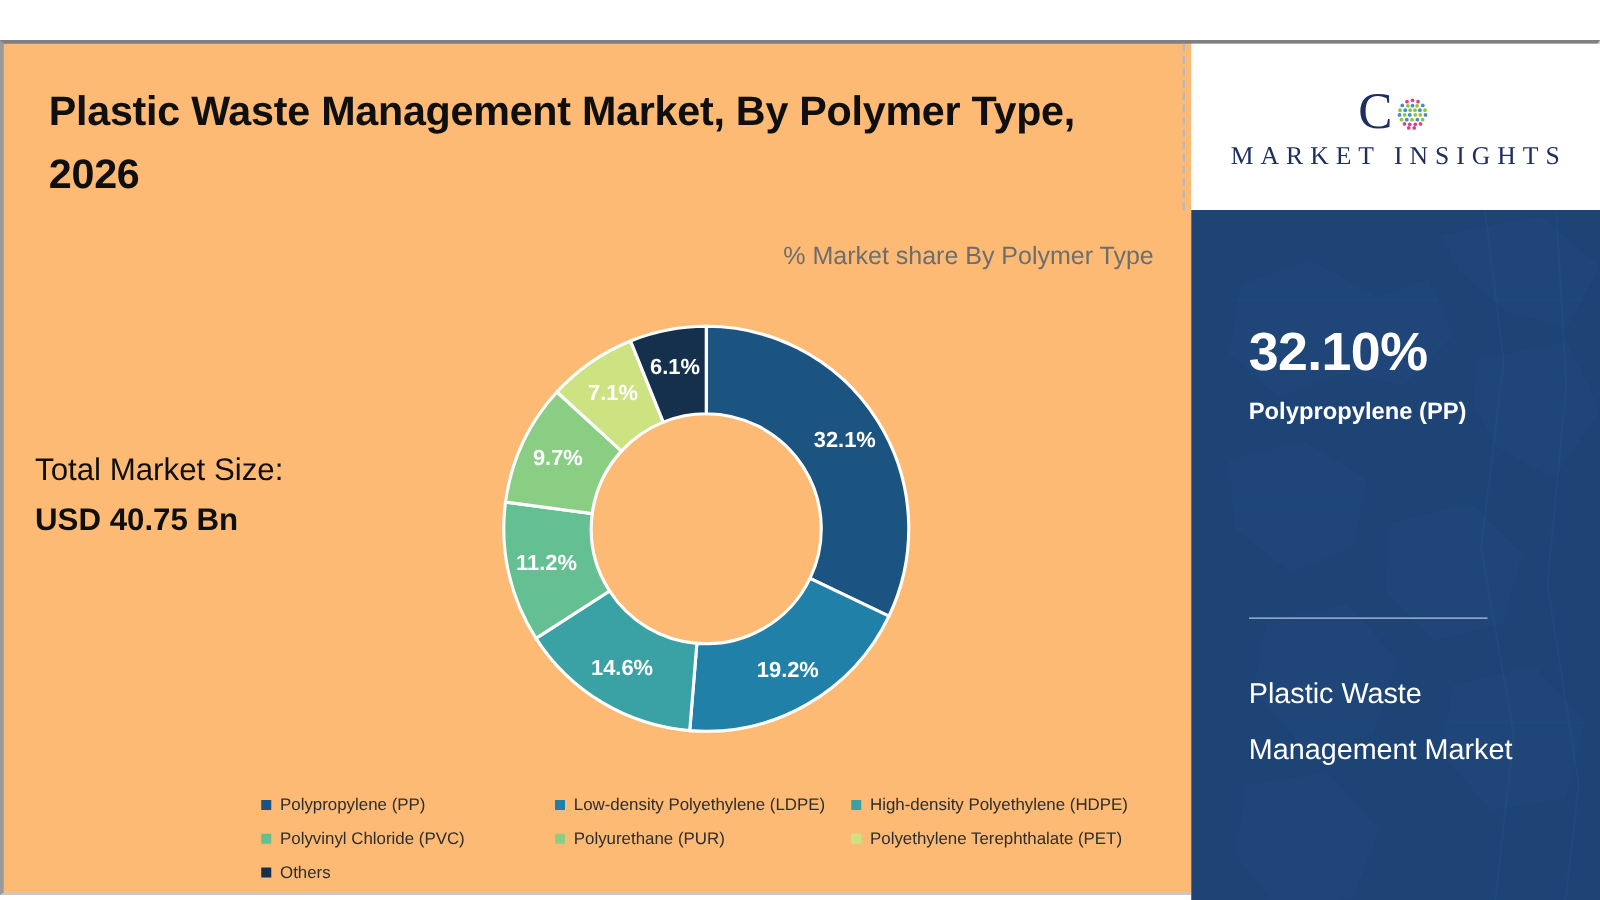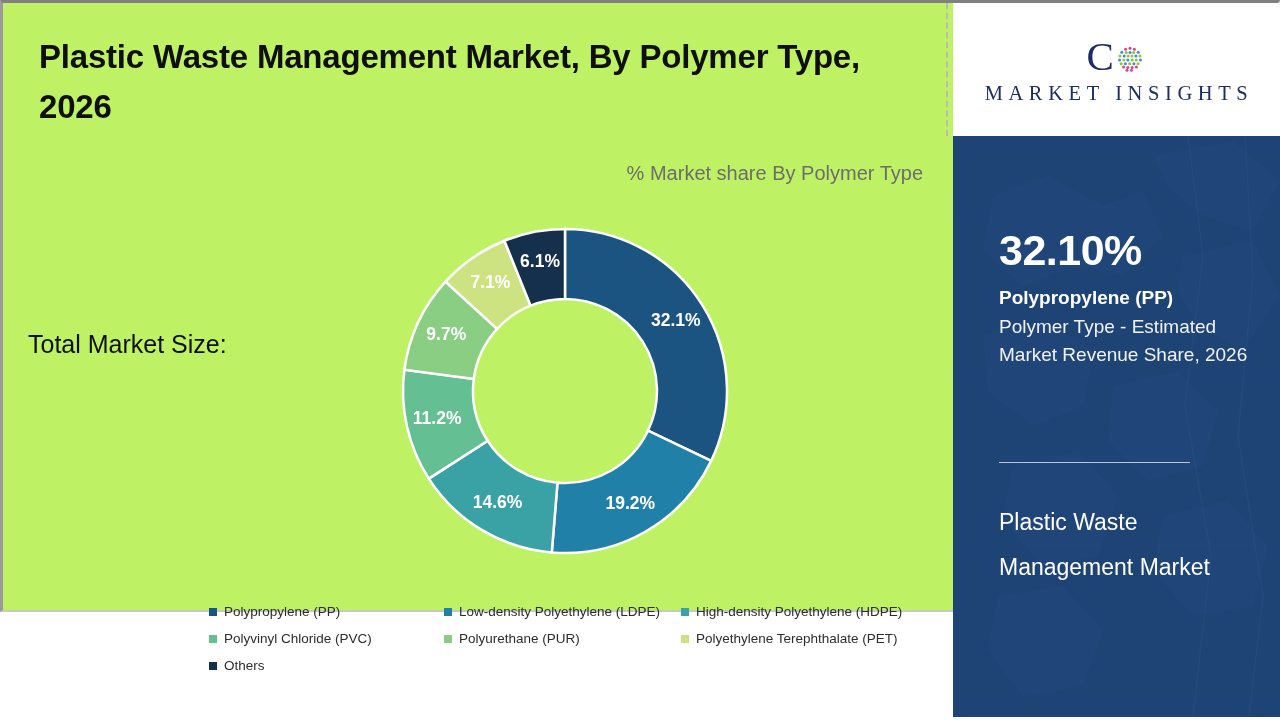--- a/index.html
+++ b/index.html
@@ -9,27 +9,28 @@
   body {
     width: 1280px;
     height: 720px;
     font-family: "Liberation Sans", sans-serif;
     background: #ffffff;
     overflow: hidden;
   }
   #root {
     position: relative;
     width: 1280px;
-    height: 612px;
-    background: #bef264;
+    height: 684px;
+    background: #fdba74;
     box-sizing: border-box;
     border-top: 3px solid #808080;
     border-left: 3px solid #9a9a9a;
     border-right: 2px solid #c8c8c8;
     border-bottom: 2px solid #c8c8c8;
+    margin-top: 32px;
   }
 
   
   .left-panel {
     position: absolute;
     left: 0; top: 0;
     width: 942px;
     height: 714px;
   }
   .chart-title {
@@ -274,20 +275,21 @@
 <div id="root">
 
   <div class="left-panel">
 
     <div class="chart-title">Plastic Waste Management Market, By Polymer Type, 2026</div>
 
     <div class="chart-subtitle">% Market share By Polymer Type</div>
 
     <div class="market-size">
       <span class="ms-label">Total Market Size:</span>
+      <span class="ms-value">USD 40.75 Bn</span>
     </div>
 
     <div class="donut-wrap">
       <svg id="donut-svg" width="340" height="340" viewBox="0 0 340 340">
           <path d="M170,8 A162,162 0 0 1 316.14570141764887,239.89587940031538 L252.99632426187463,209.69395620264825 A92,92 0 0 0 170,78 Z" fill="#1b5480" stroke="#ffffff" stroke-width="2.5"></path>
           <text x="280.82693084248734" y="100.15451768342831" class="slice-label">32.1%</text>
           <path d="M316.14570141764887,239.89587940031538 A162,162 0 0 1 156.7823209259584,331.45988034151287 L162.49366373572946,261.69326537913076 A92,92 0 0 0 252.99632426187463,209.69395620264825 Z" fill="#2180a8" stroke="#ffffff" stroke-width="2.5"></path>
           <text x="235.2622487994733" y="283.5862618525482" class="slice-label">19.2%</text>
           <path d="M156.7823209259584,331.45988034151287 A162,162 0 0 1 33.76697766769658,257.66164284455385 L92.63309842856843,219.78315519567255 A92,92 0 0 0 162.49366373572946,261.69326537913076 Z" fill="#3aa1a5" stroke="#ffffff" stroke-width="2.5"></path>
           <text x="102.6084210746226" y="282.3359919613684" class="slice-label">14.6%</text>
@@ -407,19 +409,18 @@
           <path d="M292,0 L300,140 L285,300 L310,460 L296,581"></path>
           <path d="M0,72 L327,72" opacity="0.35"></path>
           <path d="M0,240 L327,240" opacity="0.25"></path>
           <path d="M0,410 L327,410" opacity="0.25"></path>
         </g>
       </svg>
 
       <div class="blue-content">
         <div class="stat-value">32.10%</div>
         <div class="stat-name">Polypropylene (PP)</div>
-        <div class="stat-desc">Polymer Type - Estimated Market Revenue Share, 2026</div>
         <div class="stat-rule"></div>
         <div class="market-name">Plastic Waste Management Market</div>
       </div>
     </div>
   </div>
 </div>
 
 </body></html>

